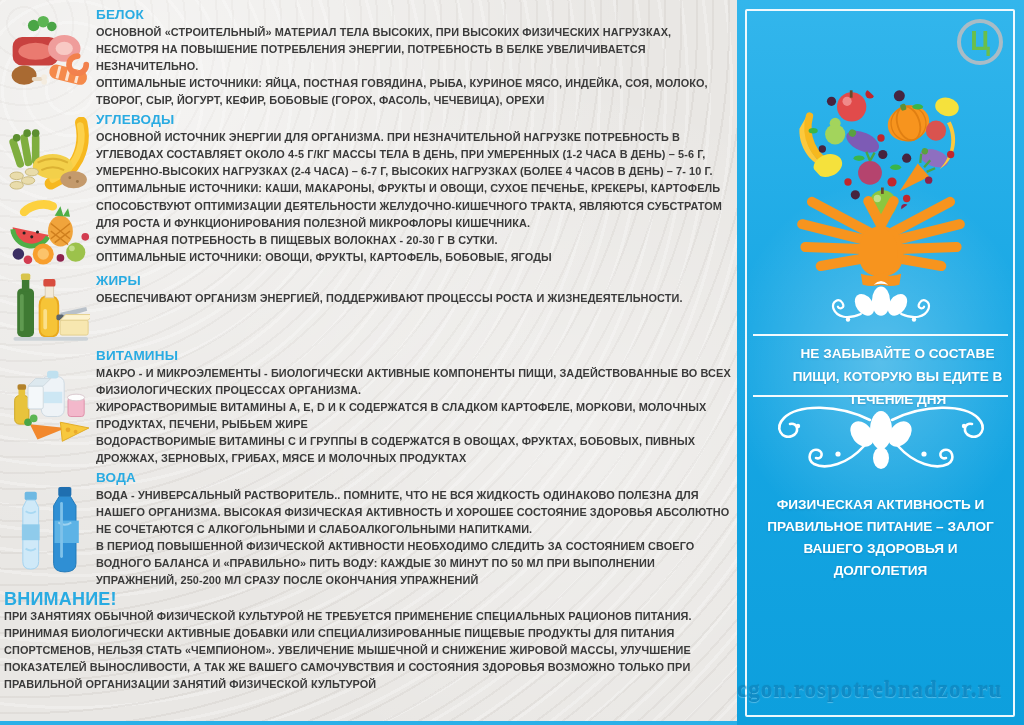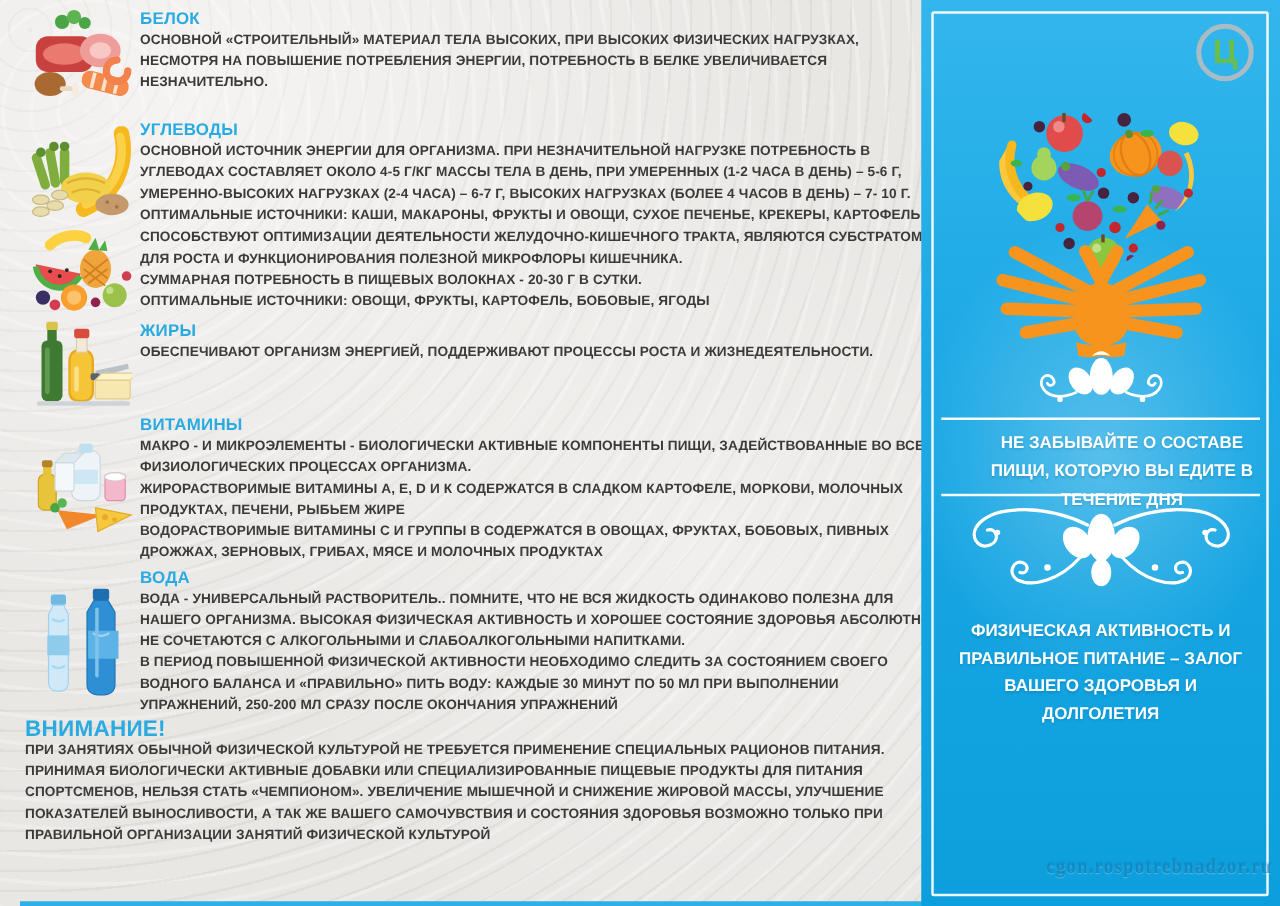--- a/index.html
+++ b/index.html
@@ -6,21 +6,21 @@
   .page{position:relative;width:1024px;height:725px;overflow:hidden;
     font-family:"Liberation Sans","DejaVu Sans",sans-serif;
     background-color:#e9e7e4;
     background-image:
       radial-gradient(circle at 15% 10%, rgba(255,255,255,.55), transparent 45%),
       radial-gradient(circle at 55% 60%, rgba(255,255,255,.35), transparent 50%),
       repeating-radial-gradient(circle at 24px 24px, rgba(170,162,155,.14) 0 2px, transparent 2px 16px),
       repeating-radial-gradient(circle at 70px 90px, rgba(255,255,255,.25) 0 3px, transparent 3px 22px);
   }
   
-  .content{position:absolute;left:16px;top:0;width:885px;height:725px;padding-top:5px;box-sizing:border-box;}
+  .content{position:absolute;left:0;top:0;width:885px;height:725px;padding-top:5px;box-sizing:border-box;}
   .content::after{content:"";position:absolute;top:0;right:0;width:26px;height:100%;
     background:linear-gradient(90deg, rgba(255,255,255,0) 0%, rgba(255,255,255,.85) 80%, rgba(160,170,178,.35) 100%);}
   .bottom-strip{position:absolute;left:0;bottom:0;width:737px;height:4px;background:#2bb0e8;}
   .section{display:flex;margin-bottom:1px;}
   .icon-cell{flex:none;width:96px;display:flex;align-items:center;justify-content:center;}
   .text-cell{flex:1;max-width:636px;}
   .sec-head{color:#29abe2;font-weight:bold;font-size:13.5px;line-height:18px;margin:1px 0 0 0;letter-spacing:.2px;}
   .para{color:#3a3a3a;font-weight:bold;font-size:10.9px;line-height:17px;letter-spacing:.1px;}
   .attention{padding:0 6px 0 4px;}
   .attention .sec-head{font-size:18px;}
@@ -36,22 +36,22 @@
   .logo span{color:#6abf4b;font-size:27px;font-weight:bold;line-height:1;transform:translateY(-1px);}
   .illustration{position:absolute;top:70px;left:50%;transform:translateX(-50%);}
   .divider{position:absolute;left:16px;right:16px;height:2px;background:rgba(255,255,255,.95);}
   .d1{top:334px;} .d2{top:395px;}
   .slogan{position:absolute;left:18px;right:18px;text-align:center;color:#fff;font-weight:bold;
     text-shadow:0 1px 2px rgba(0,80,120,.25);}
   .slogan-top{top:342px;font-size:13.6px;line-height:23px;margin-left:34px;}
   .slogan-main{top:494px;font-size:13.6px;line-height:22px;}
   .ornament{position:absolute;left:50%;transform:translateX(-50%);}
   .orn-mid{top:402px;}
-  .watermark{position:absolute;bottom:22px;left:0;right:6px;text-align:right;
-    font-family:"Liberation Serif","DejaVu Serif",serif;font-weight:bold;font-size:15px;letter-spacing:1px;
+  .watermark{position:absolute;bottom:22px;left:0;right:16px;text-align:left;
+    font-family:"Liberation Serif","DejaVu Serif",serif;font-weight:bold;font-size:23px;letter-spacing:1px;
     color:#1181ba;opacity:.65;text-shadow:0 1px 1px rgba(255,255,255,.45), 0 -1px 1px rgba(0,60,90,.35);}
 </style>
 </head>
 <body>
 
 <div class="page">
 
   <div class="content">
 
     <div class="section">
@@ -74,20 +74,21 @@
           <rect x="28" y="66" width="12" height="4" rx="2" fill="#e8d9c4"></rect>
           <circle cx="41" cy="66" r="3" fill="#f4ecdf"></circle>
             <circle cx="41" cy="71" r="3" fill="#f4ecdf"></circle>
           <path d="M76,44 a9,9 0 1 0 9,9" fill="none" stroke="#f2814d" stroke-width="6" stroke-linecap="round"></path>
         </svg>
       </div>
       <div class="text-cell">
         <div class="sec-head">БЕЛОК</div>
         <div>
             <div class="para">ОСНОВНОЙ «СТРОИТЕЛЬНЫЙ» МАТЕРИАЛ ТЕЛА ВЫСОКИХ, ПРИ ВЫСОКИХ ФИЗИЧЕСКИХ НАГРУЗКАХ, НЕСМОТРЯ НА ПОВЫШЕНИЕ ПОТРЕБЛЕНИЯ ЭНЕРГИИ, ПОТРЕБНОСТЬ В БЕЛКЕ УВЕЛИЧИВАЕТСЯ НЕЗНАЧИТЕЛЬНО.</div>
+            <div class="para">ОПТИМАЛЬНЫЕ ИСТОЧНИКИ: ЯЙЦА, ПОСТНАЯ ГОВЯДИНА, РЫБА, КУРИНОЕ МЯСО, ИНДЕЙКА, СОЯ, МОЛОКО, ТВОРОГ, СЫР, ЙОГУРТ, КЕФИР, БОБОВЫЕ (ГОРОХ, ФАСОЛЬ, ЧЕЧЕВИЦА), ОРЕХИ</div>
           </div>
       </div>
     </div>
 
     <div class="section">
       <div class="icon-cell">
         <svg width="86" height="74" viewBox="0 0 90 78">
           <path d="M80,6 C86,34 74,58 48,70" fill="none" stroke="#f6b81f" stroke-width="13" stroke-linecap="round"></path>
           <path d="M79,9 C84,33 73,55 50,66" fill="none" stroke="#fcd14a" stroke-width="7" stroke-linecap="round"></path>
           <g fill="#7fae3f">

